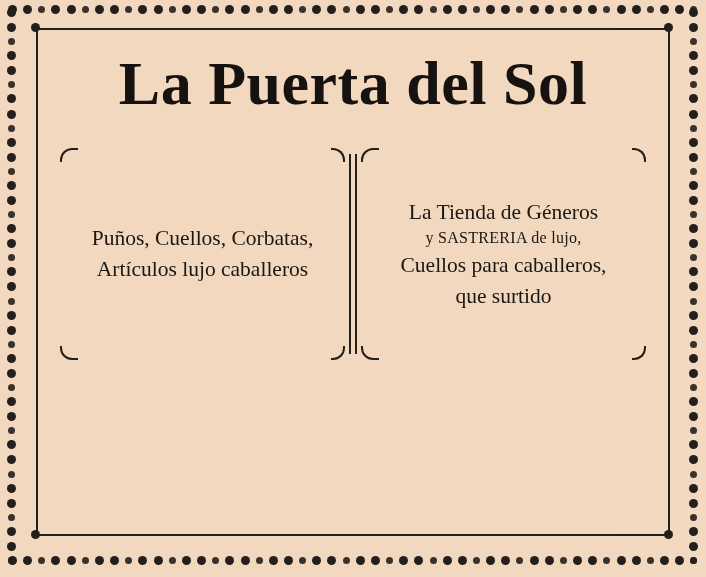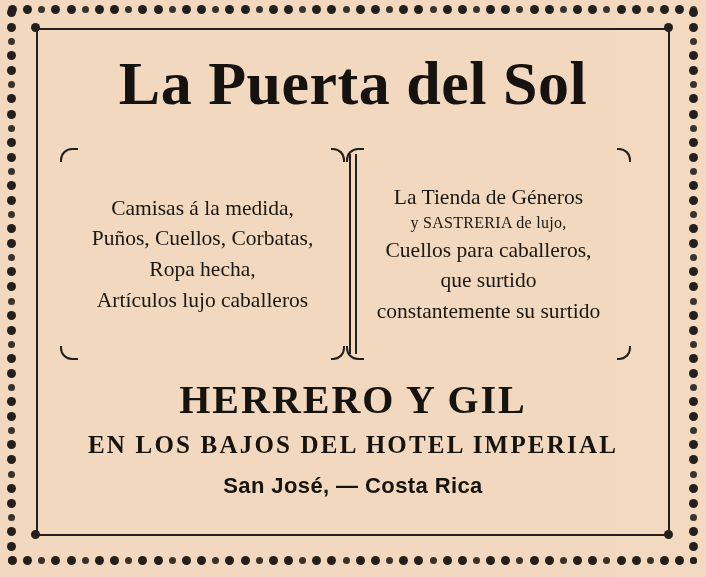--- a/index.html
+++ b/index.html
@@ -98,21 +98,21 @@
     width: 586px;
     height: 212px;
   }
   .panel-col {
     position: absolute;
     top: 0;
     width: 285px;
     height: 212px;
   }
   .panel-col.left { left: 0; }
-  .panel-col.right { left: 286px; font-family: Liberation Serif, serif; }
+  .panel-col.right { left: 301px; font-family: Liberation Serif, serif; }
 
   .rule-top, .rule-bot {
     position: absolute;
     left: 0;
     width: 285px;
     height: 14px;
     border: 2px solid #241f1c;
     box-sizing: border-box;
   }
   .rule-top {
@@ -397,46 +397,38 @@
   <div class="corner-dot bl"></div>
   <div class="corner-dot br"></div>
 
   <div class="headline">La Puerta del Sol</div>
 
   <div class="panel">
 
     <div class="panel-col left">
       <div class="rule-top"></div>
       <div class="col-text">
-        <div class="line">Camisas á la medida,</div>
         <div class="line">Puños, Cuellos, Corbatas,</div>
-        <div class="line">Ropa hecha,</div>
         <div class="line">Artículos  lujo  caballeros</div>
       </div>
       <div class="rule-bot"></div>
     </div>
 
     <div class="divider">
       <span class="a"></span>
         <span class="b"></span>
     </div>
 
     <div class="panel-col right">
       <div class="rule-top"></div>
       <div class="col-text">
         <div class="line">La Tienda de Géneros</div>
         <div class="line caps">y SASTRERIA de lujo,</div>
         <div class="line">Cuellos para caballeros,</div>
         <div class="line">que surtido</div>
-        <div class="line">constantemente su surtido</div>
       </div>
       <div class="rule-bot"></div>
     </div>
 
   </div>
 
-  <div class="footer">
-    <div class="firm">HERRERO Y GIL</div>
-    <div class="address">EN LOS BAJOS DEL HOTEL IMPERIAL</div>
-    <div class="city">San José, — Costa Rica</div>
-  </div>
 
 </div>
 
 </body></html>

